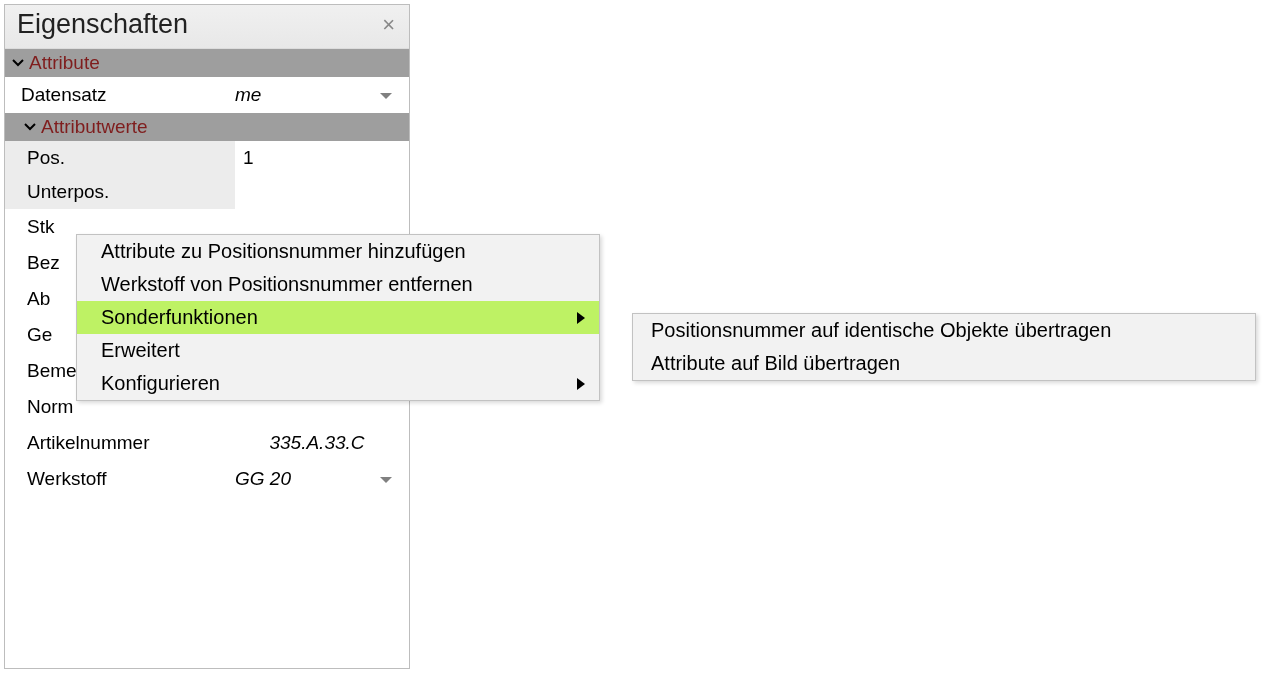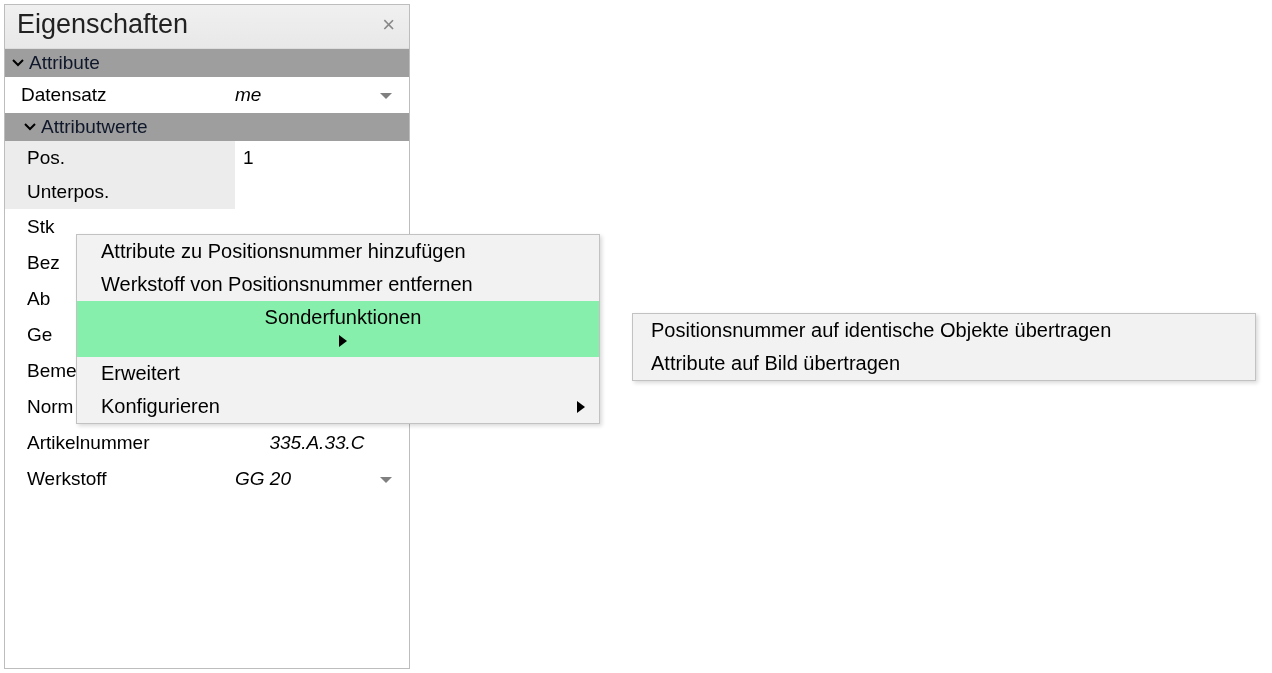--- a/index.html
+++ b/index.html
@@ -41,21 +41,21 @@
     .close-icon {
       color: #888;
       font-size: 22px;
       cursor: pointer;
       padding: 0 4px;
     }
     .section-header {
       display: flex;
       align-items: center;
       background: #9e9e9e;
-      color: #0f172a;
+      color: #7f1d1d;
       padding: 3px 6px;
       cursor: pointer;
     }
     .section-header.sub {
       padding-left: 18px;
     }
     .chevron {
       display: inline-block;
       width: 14px;
       text-align: center;
@@ -126,22 +126,21 @@
     }
     .context-menu .menu-item {
       display: flex;
       align-items: center;
       justify-content: space-between;
       padding: 5px 14px 5px 24px;
       cursor: pointer;
       font-size: 20px;
     }
     .context-menu .menu-item.highlighted {
-      background: #86efac;
-      flex-direction: column;
+      background: #bef264;
     }
     .submenu-arrow svg {
       width: 8px;
       height: 12px;
       fill: #000;
     }
     
     .cm2 {
       left: 632px;
       top: 313px;

